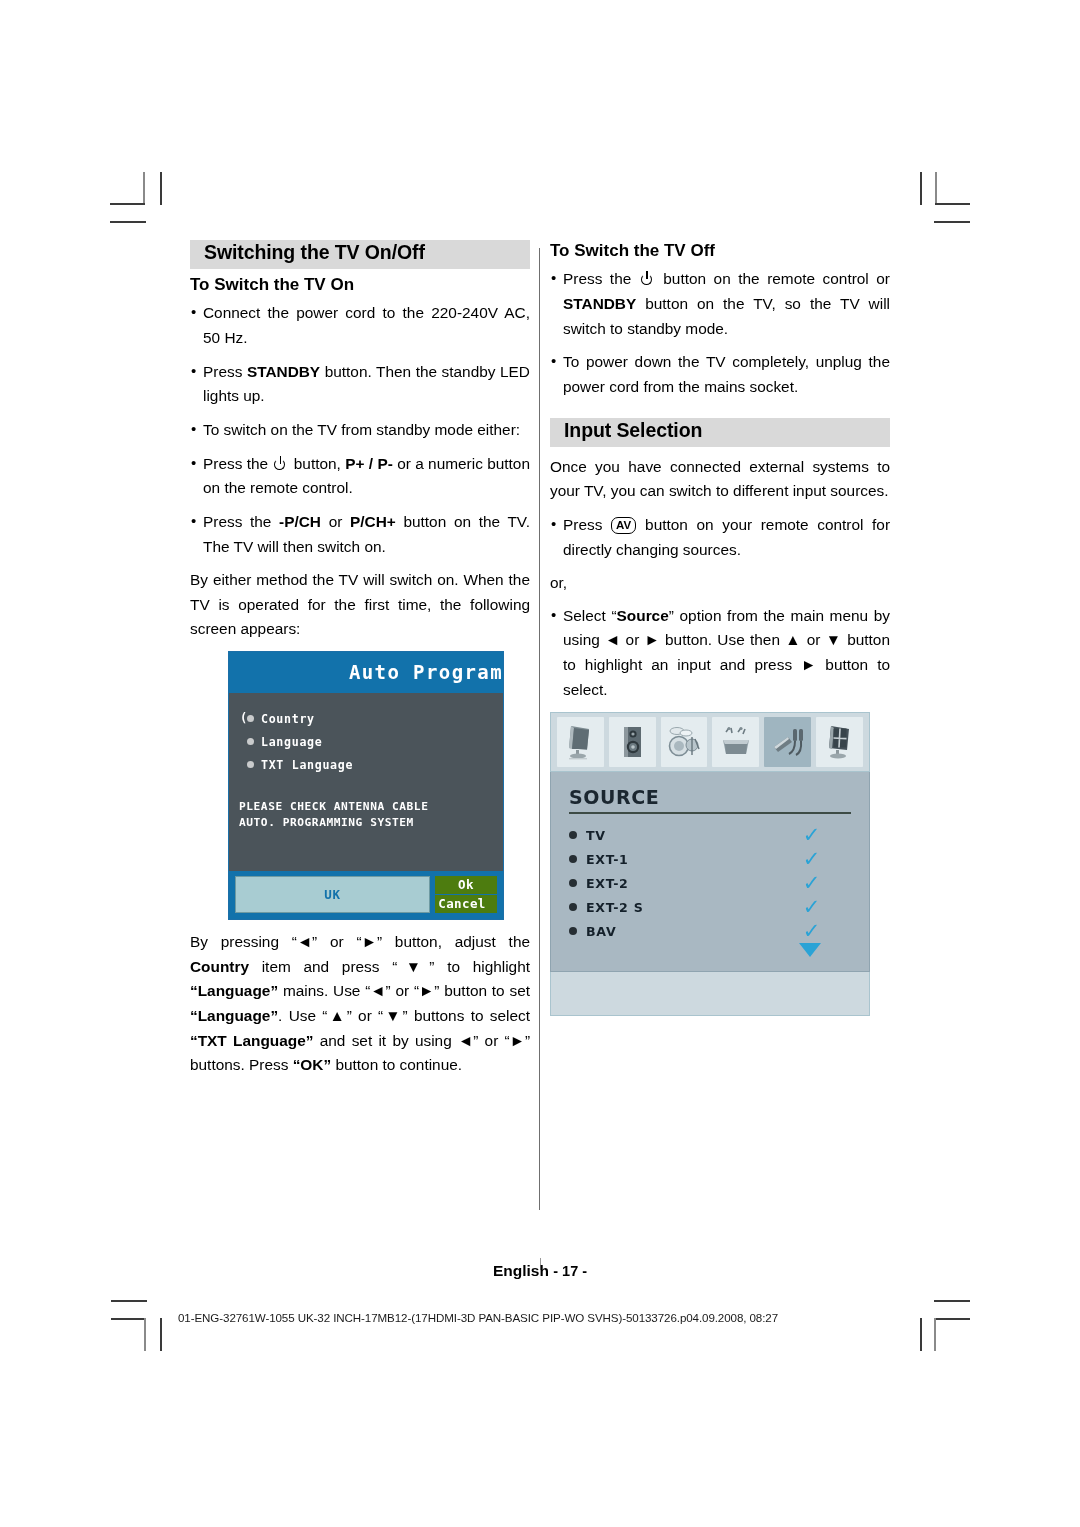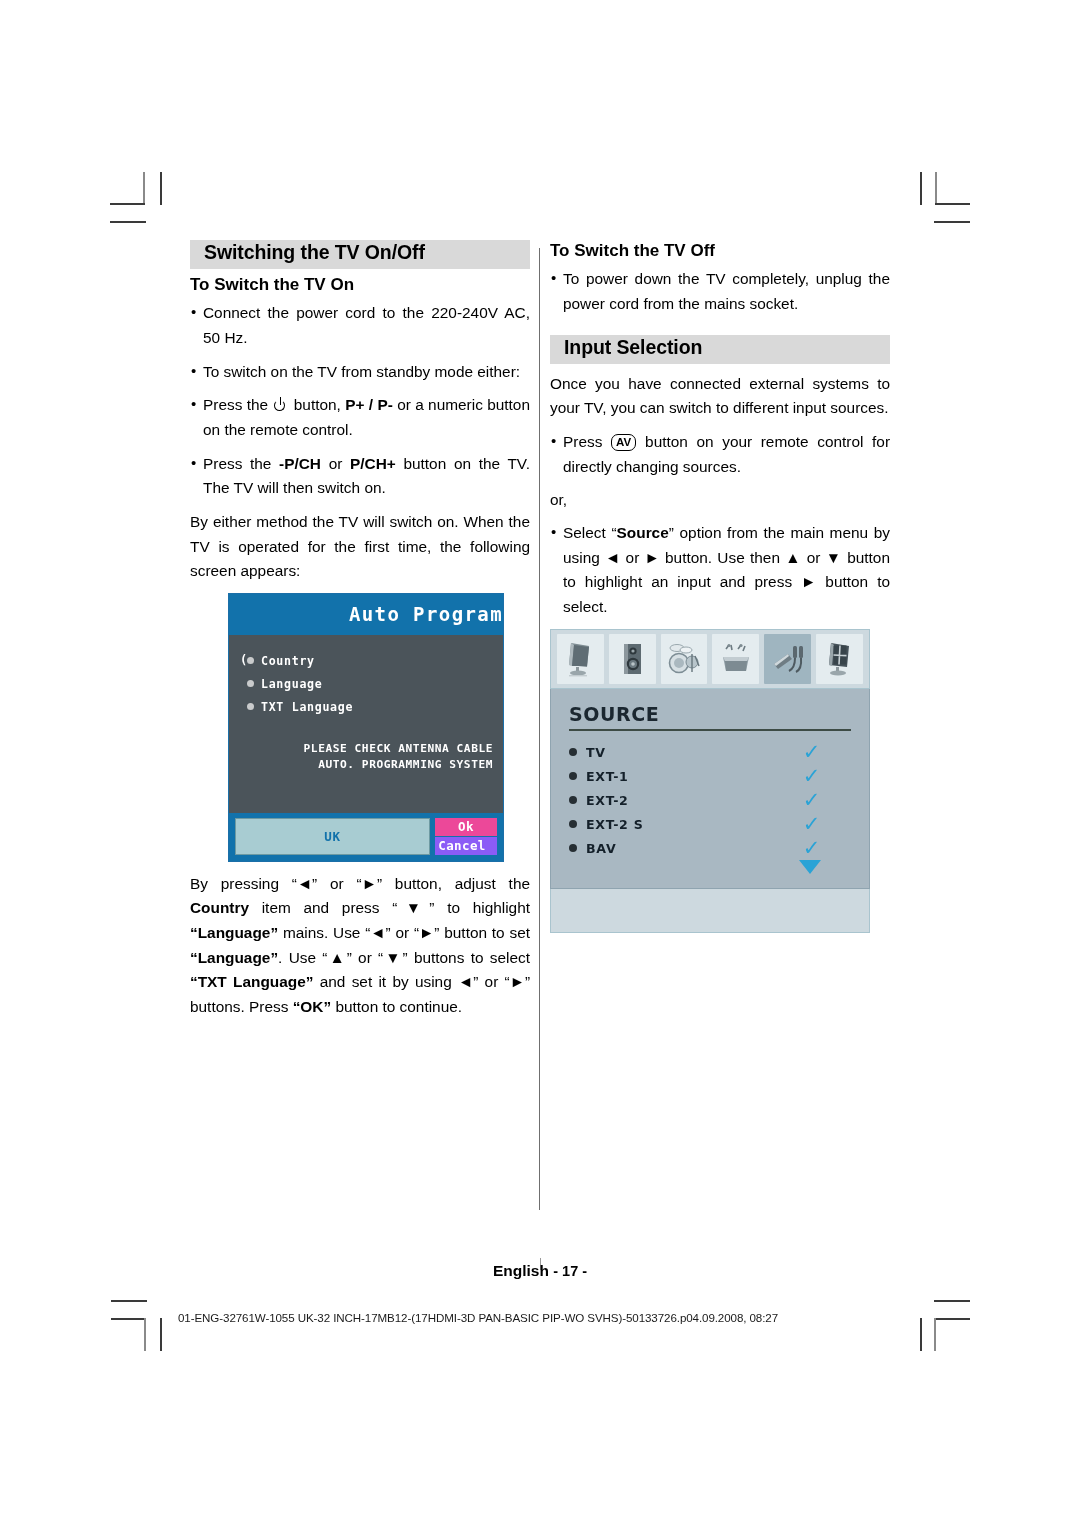--- a/index.html
+++ b/index.html
@@ -180,21 +180,21 @@
     left: 11px;
     top: -1px;
     color: #ffffff;
     font-size: 12px;
   }
   .osd-auto .msg {
     color: #ffffff;
     font-size: 11.2px;
     font-weight: bold;
     letter-spacing: 0.55px;
-    text-align: right;
+    text-align: left;
     line-height: 1.42;
     margin-top: 18px;
     padding: 0 10px;
   }
   .osd-auto .footerbar {
     background: #1272ab;
     padding: 5px 6px 6px 6px;
     display: flex;
     align-items: stretch;
     gap: 5px;
@@ -208,30 +208,30 @@
     font-weight: bold;
     text-align: center;
     letter-spacing: 0.6px;
     display: flex;
     align-items: center;
     justify-content: center;
     min-height: 30px;
   }
   .osd-auto .keys { width: 62px; display: flex; flex-direction: column; gap: 1px; }
   .osd-auto .key-ok {
-    background: #ec4899;
+    background: #4d7c0f;
     color: #ffffff;
     font-size: 12.5px;
     font-weight: bold;
     text-align: center;
     letter-spacing: 0.4px;
     padding: 1px 0 2px 0;
   }
   .osd-auto .key-cancel {
-    background: #8b5cf6;
+    background: #4d7c0f;
     color: #ffffff;
     font-size: 12.5px;
     font-weight: bold;
     text-align: center;
     letter-spacing: 0.4px;
     padding: 1px 8px 2px 0;
   }
 
   
   .osd-source {
@@ -371,20 +371,23 @@
   <div class="col col-left">
 
     <div class="section-band">Switching the TV On/Off</div>
 
     <div class="subhead">To Switch the TV On</div>
 
     <p class="bullet">
       <span>Connect the power cord to the 220-240V AC, 50 Hz.</span>
     </p>
 
+    <p class="bullet">
+      <span>Press </span><b>STANDBY</b><span> button. Then the standby LED lights up.</span>
+    </p>
 
     <p class="bullet">
       <span>To switch on the TV from standby mode either:</span>
     </p>
 
     <p class="bullet">
       <span>Press the </span><span class="power-ico"></span><span> button, </span><b>P+ / P-</b><span> or a numeric button on the remote control.</span>
     </p>
 
     <p class="bullet">
@@ -423,20 +426,23 @@
     <p class="last-left">
       <span>By pressing “◄” or “►” button, adjust the </span><b>Country</b><span> item and press “▼” to highlight </span><b>“Language”</b><span> mains. Use “◄” or “►” button to set </span><b>“Language”</b><span>. Use “▲” or “▼” buttons to select </span><b>“TXT Language”</b><span> and set it by using ◄” or “►” buttons. Press </span><b>“OK”</b><span> button to continue.</span>
     </p>
 
   </div>
 
   <div class="col col-right">
 
     <div class="subhead">To Switch the TV Off</div>
 
+    <p class="bullet">
+      <span>Press the </span><span class="power-ico"></span><span> button on the remote control  or </span><b>STANDBY</b><span> button on the TV, so the TV will switch to standby mode.</span>
+    </p>
 
     <p class="bullet">
       <span>To power down the TV completely, unplug the power cord from the mains socket.</span>
     </p>
 
     <div class="section-band" style="margin-top:18px;">Input Selection</div>
 
     <p style="margin-top:8px;">Once you have connected external systems to your TV, you can switch to different input sources.</p>
 
     <p class="bullet">

